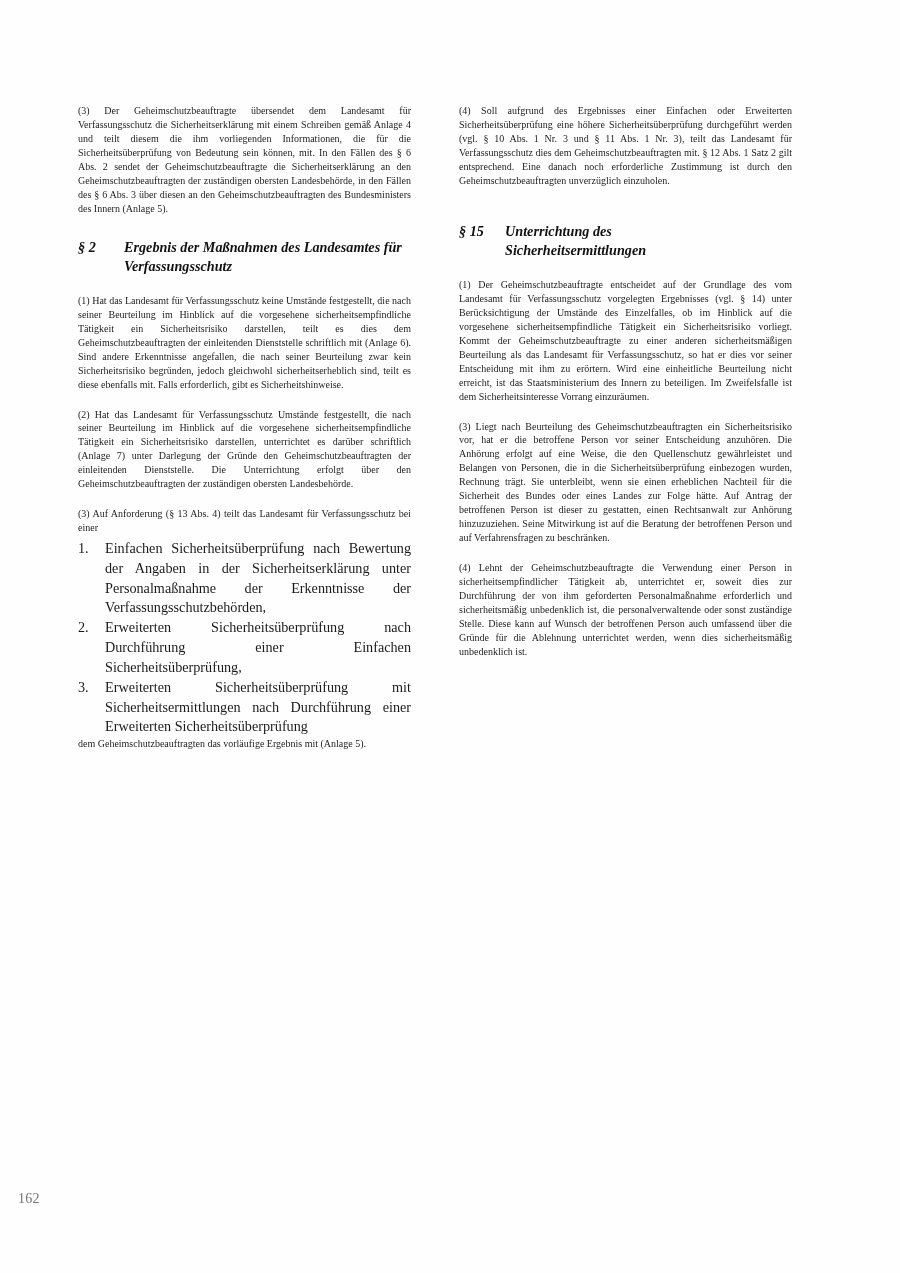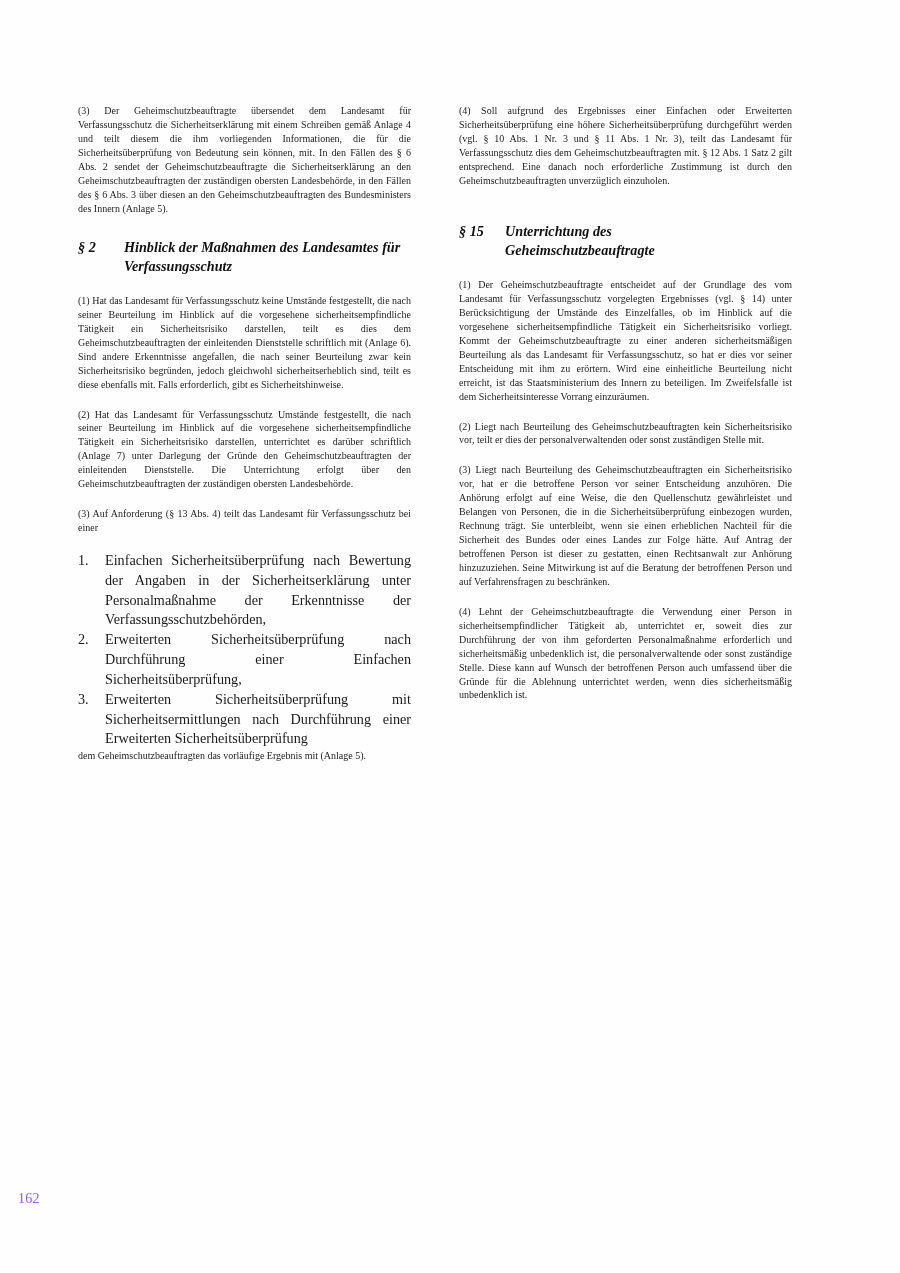--- a/index.html
+++ b/index.html
@@ -37,21 +37,21 @@
   p.para {
     margin: 0 0 16px 0;
     font-size: 10px;
     line-height: 1.395;
     text-align: justify;
     text-justify: inter-word;
     hyphens: manual;
     color: #1d1d1d;
   }
   p.para.tight {
-    margin-bottom: 16px;
+    margin-bottom: 4px;
   }
   .section-heading {
     margin: 22px 0 17px 0;
     font-weight: bold;
     font-size: 14.2px;
     line-height: 1.39;
     display: flex;
     flex-direction: row;
     align-items: flex-start;
     color: #111111;
@@ -88,40 +88,40 @@
     top: 0;
     width: 20px;
     text-align: left;
   }
   .folio {
     position: absolute;
     left: 18px;
     top: 1192px;
     font-size: 14px;
     line-height: 1;
-    color: #8b5cf6;
+    color: #737373;
     letter-spacing: 0.3px;
   }
   .spacer-lg { height: 18px; }
 </style>
 </head>
 <body>
 
 <div class="page">
 
   <div class="content">
 
     <div class="column">
 
       <p class="para">(3) Der Geheimschutzbeauftragte übersendet dem Landesamt für Verfassungsschutz die Sicherheitserklärung mit einem Schreiben gemäß Anlage 4 und teilt diesem die ihm vorliegenden Informationen, die für die Sicherheitsüberprüfung von Bedeutung sein können, mit. In den Fällen des § 6 Abs. 2 sendet der Geheimschutzbeauftragte die Sicherheitserklärung an den Geheimschutzbeauftragten der zuständigen obersten Landesbehörde, in den Fällen des § 6 Abs. 3 über diesen an den Geheimschutzbeauftragten des Bundesministers des Innern (Anlage 5).</p>
 
 
       <div class="section-heading">
         <span class="sec-num">§ 2</span>
-        <span class="sec-title">Hinblick der Maßnahmen des Landesamtes für Verfassungsschutz</span>
+        <span class="sec-title">Ergebnis der Maßnahmen des Landesamtes für Verfassungsschutz</span>
       </div>
 
       <p class="para">(1) Hat das Landesamt für Verfassungsschutz keine Umstände festgestellt, die nach seiner Beurteilung im Hinblick auf die vorgesehene sicherheitsempfindliche Tätigkeit ein Sicherheitsrisiko darstellen, teilt es dies dem Geheimschutzbeauftragten der einleitenden Dienststelle schriftlich mit (Anlage 6). Sind andere Erkenntnisse angefallen, die nach seiner Beurteilung zwar kein Sicherheitsrisiko begründen, jedoch gleichwohl sicherheitserheblich sind, teilt es diese ebenfalls mit. Falls erforderlich, gibt es Sicherheitshinweise.</p>
 
       <p class="para">(2) Hat das Landesamt für Verfassungsschutz Umstände festgestellt, die nach seiner Beurteilung im Hinblick auf die vorgesehene sicherheitsempfindliche Tätigkeit ein Sicherheitsrisiko darstellen, unterrichtet es darüber schriftlich (Anlage 7) unter Darlegung der Gründe den Geheimschutzbeauftragten der einleitenden Dienststelle. Die Unterrichtung erfolgt über den Geheimschutzbeauftragten der zuständigen obersten Landesbehörde.</p>
 
       <p class="para tight">(3) Auf Anforderung (§ 13 Abs. 4) teilt das Landesamt für Verfassungsschutz bei einer</p>
 
       <ol class="numlist">
         <li>
@@ -145,27 +145,26 @@
     <div class="column">
 
       <p class="para">(4) Soll aufgrund des Ergebnisses einer Einfachen oder Erweiterten Sicherheitsüberprüfung eine höhere Sicherheitsüberprüfung durchgeführt werden (vgl. § 10 Abs. 1 Nr. 3 und § 11 Abs. 1 Nr. 3), teilt das Landesamt für Verfassungsschutz dies dem Geheimschutzbeauftragten mit. § 12 Abs. 1 Satz 2 gilt entsprechend. Eine danach noch erforderliche Zustimmung ist durch den Geheimschutzbeauftragten unverzüglich einzuholen.</p>
 
       <div class="spacer-lg"></div>
 
       <div class="section-heading first-in-col">
         <span class="sec-num">§ 15</span>
         <span class="sec-title">
           <span>Unterrichtung des</span><br>
-          <span>Geheimschutzbeauftragte</span>
+          <span>Sicherheitsermittlungen</span>
         </span>
       </div>
 
       <p class="para">(1) Der Geheimschutzbeauftragte entscheidet auf der Grundlage des vom Landesamt für Verfassungsschutz vorgelegten Ergebnisses (vgl. § 14) unter Berücksichtigung der Umstände des Einzelfalles, ob im Hinblick auf die vorgesehene sicherheitsempfindliche Tätigkeit ein Sicherheitsrisiko vorliegt. Kommt der Geheimschutzbeauftragte zu einer anderen sicherheitsmäßigen Beurteilung als das Landesamt für Verfassungsschutz, so hat er dies vor seiner Entscheidung mit ihm zu erörtern. Wird eine einheitliche Beurteilung nicht erreicht, ist das Staatsministerium des Innern zu beteiligen. Im Zweifelsfalle ist dem Sicherheitsinteresse Vorrang einzuräumen.</p>
 
-      <p class="para">(2) Liegt nach Beurteilung des Geheimschutzbeauftragten kein Sicherheitsrisiko vor, teilt er dies der personalverwaltenden oder sonst zuständigen Stelle mit.</p>
 
       <p class="para">(3) Liegt nach Beurteilung des Geheimschutzbeauftragten ein Sicherheitsrisiko vor, hat er die betroffene Person vor seiner Entscheidung anzuhören. Die Anhörung erfolgt auf eine Weise, die den Quellenschutz gewährleistet und Belangen von Personen, die in die Sicherheitsüberprüfung einbezogen wurden, Rechnung trägt. Sie unterbleibt, wenn sie einen erheblichen Nachteil für die Sicherheit des Bundes oder eines Landes zur Folge hätte. Auf Antrag der betroffenen Person ist dieser zu gestatten, einen Rechtsanwalt zur Anhörung hinzuzuziehen. Seine Mitwirkung ist auf die Beratung der betroffenen Person und auf Verfahrensfragen zu beschränken.</p>
 
       <p class="para">(4) Lehnt der Geheimschutzbeauftragte die Verwendung einer Person in sicherheitsempfindlicher Tätigkeit ab, unterrichtet er, soweit dies zur Durchführung der von ihm geforderten Personalmaßnahme erforderlich und sicherheitsmäßig unbedenklich ist, die personalverwaltende oder sonst zuständige Stelle. Diese kann auf Wunsch der betroffenen Person auch umfassend über die Gründe für die Ablehnung unterrichtet werden, wenn dies sicherheitsmäßig unbedenklich ist.</p>
 
     </div>
 
   </div>
 
   <div class="folio">162</div>

